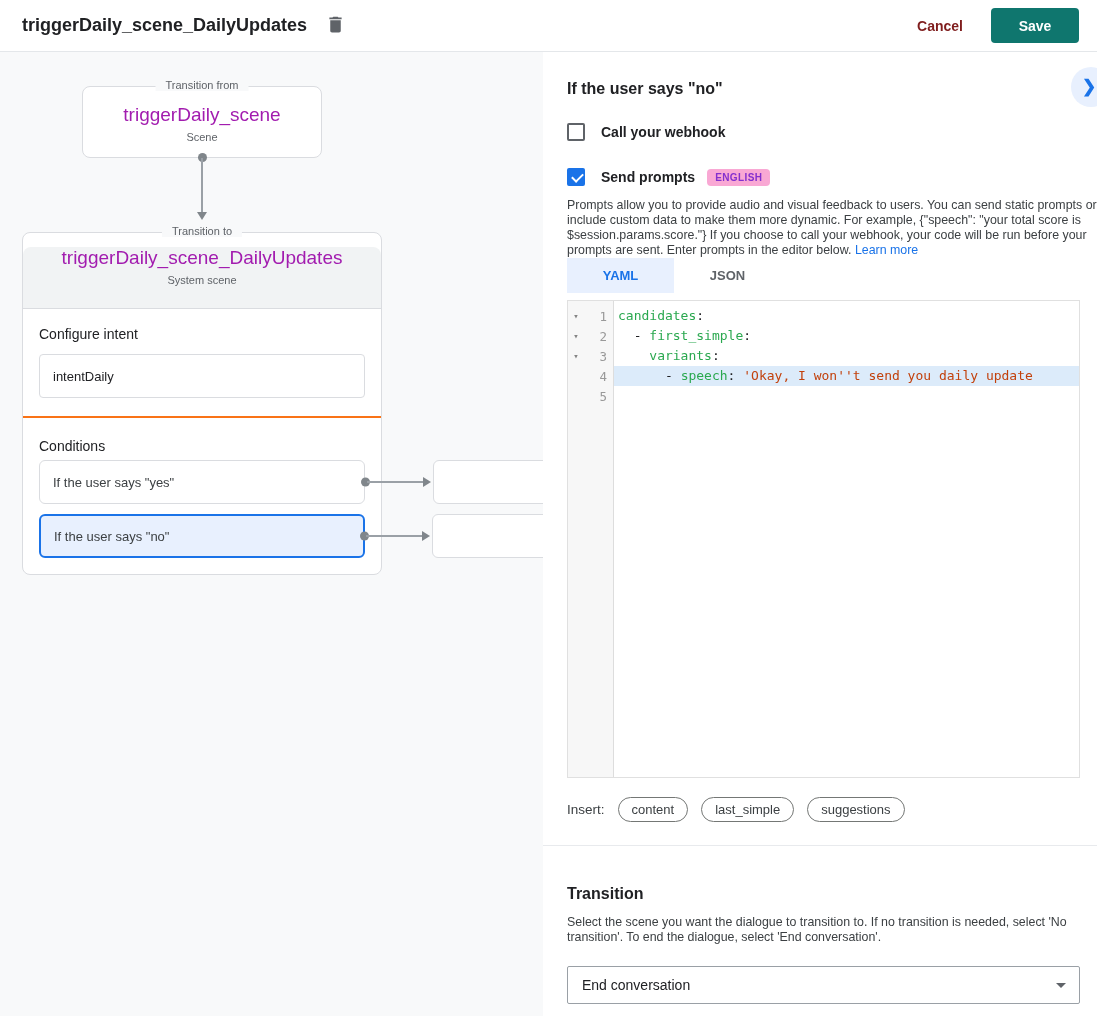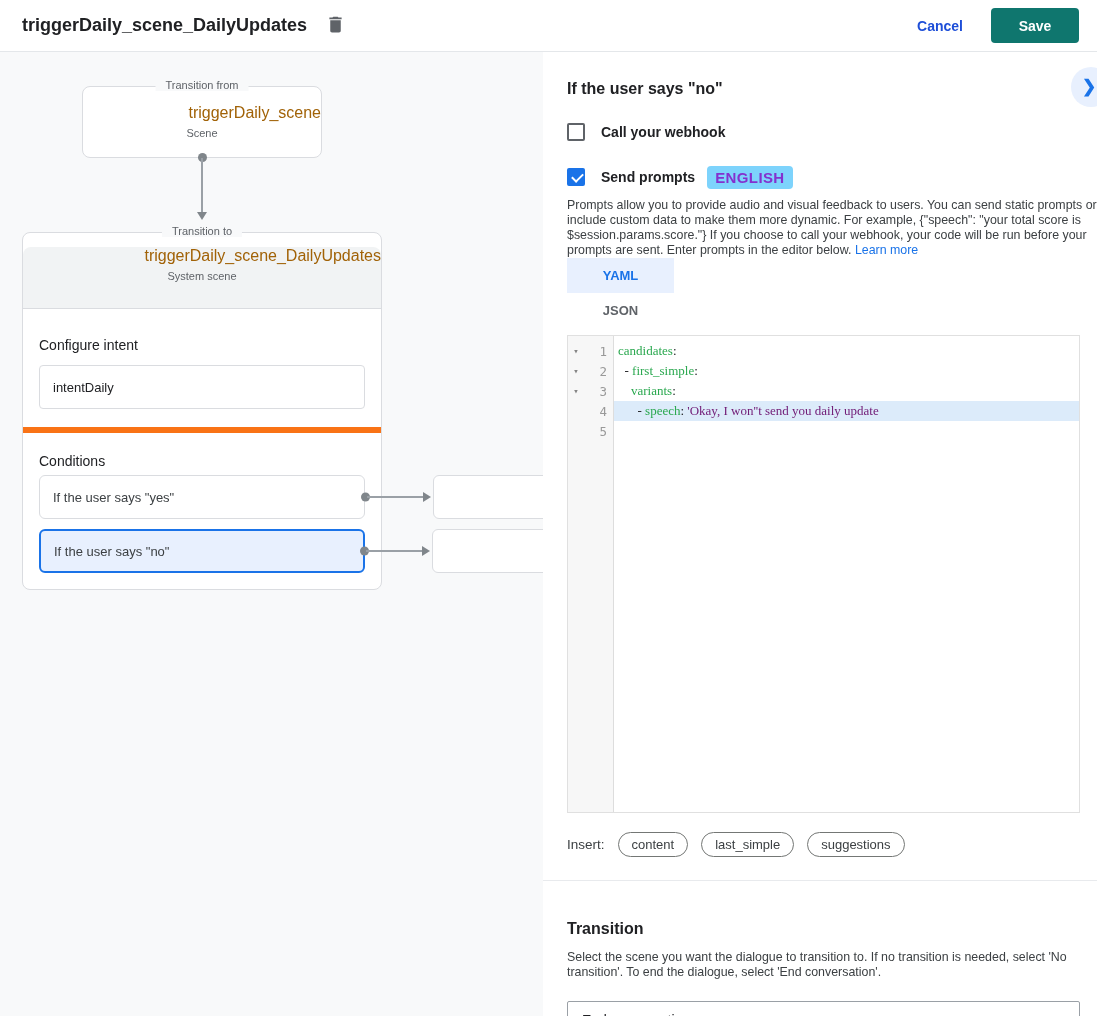--- a/index.html
+++ b/index.html
@@ -6,48 +6,48 @@
   html,body { width:1097px; height:1016px; overflow:hidden; background:#fff;
     font-family:"Liberation Sans", sans-serif; color:#202124; }
 
   
   .topbar { position:relative; height:52px; background:#fff;
     border-bottom:1px solid #e4e7ea; display:flex; align-items:center; }
   .topbar-title { font-size:18px; margin-left:22px; color:#202124; }
   .trash-btn { margin-left:18px; background:none; border:none; cursor:pointer;
     display:flex; align-items:center; }
   .topbar-actions { position:absolute; right:18px; display:flex; align-items:center; gap:28px; }
-  .cancel-link { color:#1d4ed8; font-size:14px; font-weight:bold; background:none;
+  .cancel-link { color:#7f1d1d; font-size:14px; font-weight:bold; background:none;
     border:none; cursor:pointer; }
   .save-btn { background:#0f766e; color:#fff; font-size:14px; font-weight:bold;
     border:none; border-radius:4px; width:88px; height:35px; cursor:pointer; }
 
   
   .canvas { position:absolute; left:0; top:52px; width:543px; bottom:0;
     background:#f8f9fa; overflow:hidden; }
 
   .flow-box { position:absolute; background:#fff; border:1px solid #dadce0;
     border-radius:8px; }
   .legend { position:absolute; top:-8px; left:50%; transform:translateX(-50%);
     background:#f8f9fa; padding:0 10px; font-size:11px; color:#5f6368; white-space:nowrap; }
   .from-box { left:82px; top:34px; width:240px; height:72px; text-align:center; }
-  .box-title { font-size:16px; color:#a16207; margin-top:17px;text-align:right; }
+  .box-title { font-size:19px; color:#a21caf; margin-top:17px; }
   .box-subtitle { font-size:11px; color:#5f6368; margin-top:5px; }
   .dot { position:absolute; width:9px; height:9px; border-radius:50%; background:#80868b; }
   .vline { position:absolute; width:2px; background:#9aa0a6; }
   .arrow-down { position:absolute; width:0; height:0;
     border-left:5px solid transparent; border-right:5px solid transparent;
     border-top:8px solid #80868b; }
 
   .to-card { position:absolute; left:22px; top:180px; width:360px; background:#fff;
     border:1px solid #dadce0; border-radius:8px; }
   .to-card-header { background:#f1f3f4; border-bottom:1px solid #dadce0;
     border-radius:8px 8px 0 0; height:62px; text-align:center; }
   .to-card-header .box-title { margin-top:14px; }
-  .card-section1 { padding:28px 16px 18px; border-bottom:6px solid #f97316; }
+  .card-section1 { padding:17px 16px 18px; border-bottom:2px solid #f97316; }
   .card-section2 { padding:20px 16px 16px; }
   .section-label { font-size:14px; color:#202124; height:16px; }
   .intent-input { margin-top:12px; height:44px; border:1px solid #dadce0; border-radius:4px;
     display:flex; align-items:center; padding-left:13px; font-size:13px; color:#202124; }
 
   .cond-row { position:relative; height:44px; border:1px solid #dadce0; border-radius:6px;
     background:#fff; display:flex; align-items:center; padding-left:13px;
     font-size:13px; color:#3c4043; cursor:pointer; }
   .cond-row.first { margin-top:6px; }
   .cond-row.second { margin-top:10px; }
@@ -74,44 +74,44 @@
   .check-row { display:flex; align-items:center; height:20px; }
   .check-row.webhook { margin-top:23px; }
   .check-row.prompts { margin-top:25px; }
   .checkbox { width:18px; height:18px; border:2px solid #5f6368; border-radius:2px;
     background:#fff; flex:none; position:relative; cursor:pointer; }
   .checkbox.checked { background:#1a73e8; border-color:#1a73e8; }
   .checkbox.checked::after { content:""; position:absolute; left:3px; top:3px;
     width:9px; height:5px; border-left:2px solid #fff; border-bottom:2px solid #fff;
     transform:rotate(-45deg); }
   .check-label { margin-left:16px; font-size:14px; font-weight:bold; color:#202124; }
-  .lang-badge { margin-left:12px; background:#7dd3fc; color:#8430ce; font-size:15px;
+  .lang-badge { margin-left:12px; background:#f9a8d4; color:#8430ce; font-size:10px;
     font-weight:bold; letter-spacing:0.4px; padding:3px 8px; border-radius:4px; }
 
   .desc { margin-top:11px; font-size:12.4px; line-height:15px; color:#3c4043; width:537px; }
   .learn-more { color:#1a73e8; text-decoration:none; cursor:pointer; }
 
-  .tabs { display:flex; margin-top:0;flex-direction:column; }
+  .tabs { display:flex; margin-top:0; }
   .tab { width:107px; height:35px; display:flex; align-items:center; justify-content:center;
     font-size:13px; font-weight:bold; color:#5f6368; cursor:pointer; }
   .tab.active { background:#e8f0fe; color:#1a73e8; }
 
   .editor { margin-top:7px; height:478px; width:513px; border:1px solid #e0e0e0;
     display:grid; grid-template-columns:46px 1fr;
     font-family:"DejaVu Sans Mono","Liberation Mono",monospace; font-size:13px; }
   .gutter { background:#f7f7f7; border-right:1px solid #ddd; padding-top:5px; }
   .gutter-row { height:20px; display:flex; align-items:center; }
   .fold { width:16px; text-align:center; font-size:9px; color:#848484; cursor:pointer; }
   .lnum { flex:1; text-align:right; padding-right:6px; color:#999; font-size:12.5px; }
-  .code-area { padding-top:5px; overflow:hidden; background:#fff;font-family:Liberation Serif, serif; }
+  .code-area { padding-top:5px; overflow:hidden; background:#fff; }
   .code-line { height:20px; line-height:20px; white-space:pre; padding-left:4px; }
   .code-line.active { background:#dcebfa; }
   .tk-key { color:#2aa84f; }
   .tk-plain { color:#202124; }
-  .tk-str { color:#701a75;text-align:center; }
+  .tk-str { color:#c2410c;text-align:center; }
 
   .insert-row { margin-top:19px; display:flex; align-items:center; height:25px; }
   .insert-label { font-size:13.5px; color:#3c4043; margin-right:13px; }
   .chip { border:1px solid #747775; border-radius:13px; padding:4px 13px; font-size:13px;
     color:#3c4043; background:#fff; margin-right:13px; cursor:pointer; }
 
   .panel-divider { margin:23px -17px 0 -24px; border:none; border-top:1px solid #e8eaed; }
 
   .transition-title { margin-top:39px; font-size:16px; color:#202124; height:19px; }
   .transition-desc { margin-top:11px; font-size:12.4px; line-height:15px; color:#3c4043;

